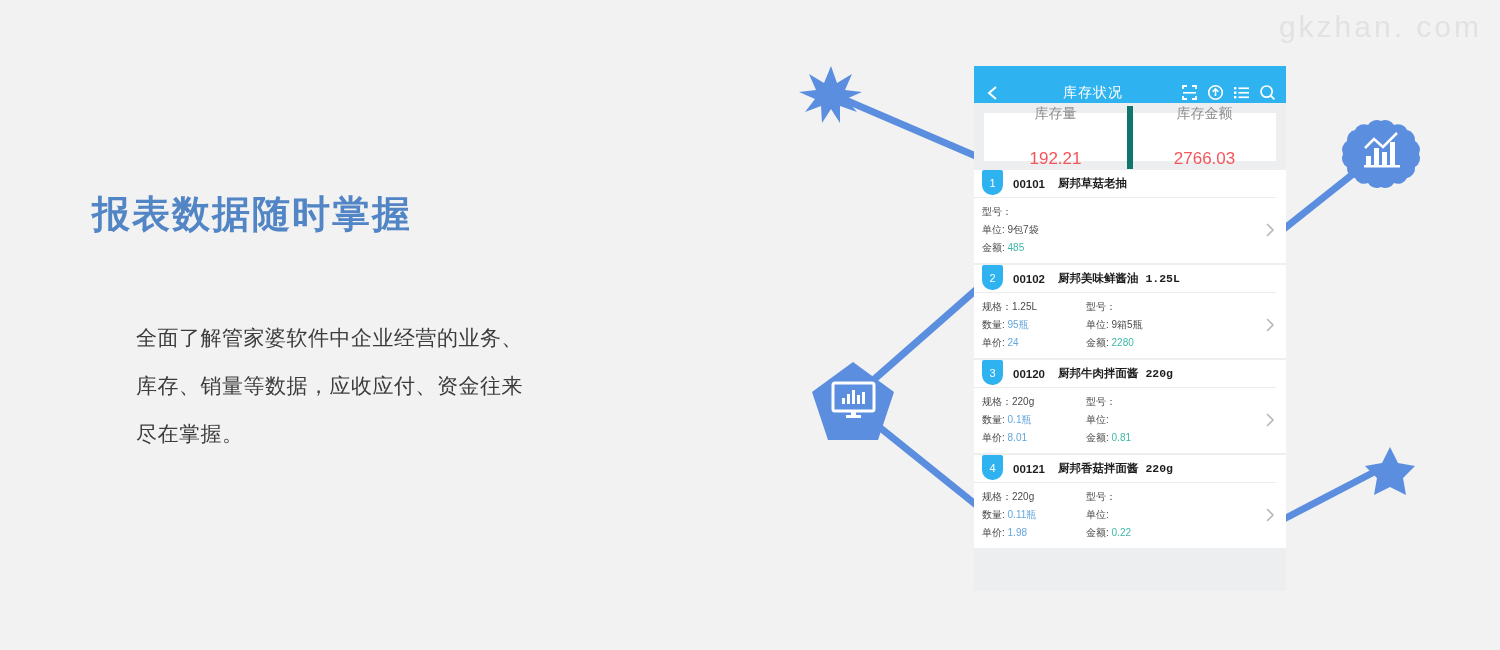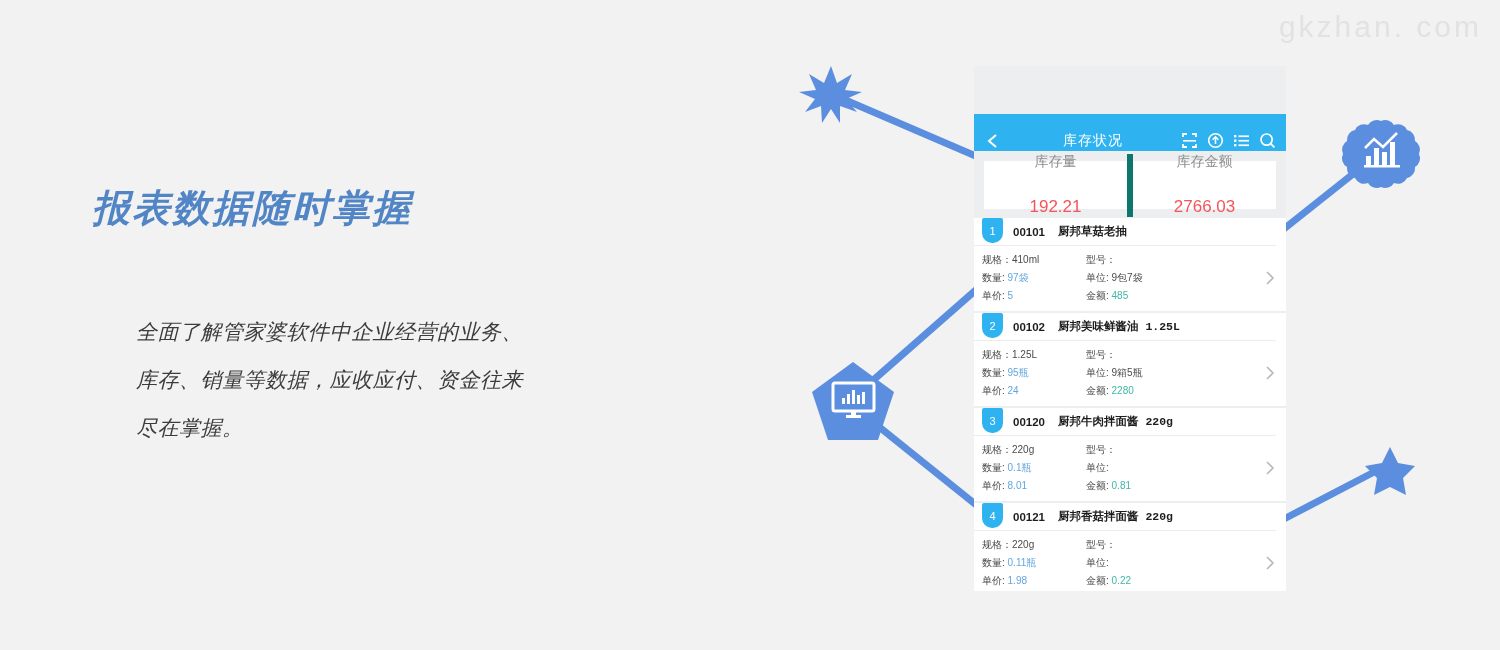--- a/index.html
+++ b/index.html
@@ -24,23 +24,22 @@
     letter-spacing: 3px;
     color: #e2e2e2;
     font-family: "Liberation Sans", "DejaVu Sans", sans-serif;
     user-select: none;
   }
 
   
   #left-copy {
     position: absolute;
     left: 92px;
-    top: 186px;
+    top: 192px;
     width: 560px;
-    font-style: italic;
   }
   #headline {
     font-size: 38px;
     font-weight: bold;
     color: #5185c5;
     letter-spacing: 2px;
     line-height: 1.2;
     margin: 0;
   }
   #body-copy {
@@ -75,21 +74,20 @@
   }
 
   
   #phone-header {
     height: 37px;
     background: #2eb3f0;
     display: flex;
     align-items: center;
     padding: 16px 10px 0 12px;
     box-sizing: border-box;
-    margin-top: 48px;
   }
   #back-chevron {
     width: 14px; height: 16px;
     flex: 0 0 auto;
   }
   #phone-title {
     flex: 1 1 auto;
     text-align: center;
     color: #ffffff;
     font-size: 14px;
@@ -302,25 +300,20 @@
 
   <div id="item-list">
 
     <div class="item-card">
       <div class="item-head">
         <div class="item-badge">1</div>
         <div class="item-code">00101</div>
         <div class="item-name">厨邦草菇老抽</div>
       </div>
       <div class="item-body">
-        <div class="field-col">
-          <div class="field-row"><span class="field-label">规格：</span><span class="v-plain">410ml</span></div>
-          <div class="field-row"><span class="field-label">数量:</span> <span class="v-blue">97袋</span></div>
-          <div class="field-row"><span class="field-label">单价:</span> <span class="v-blue">5</span></div>
-        </div>
         <div class="field-col wide">
           <div class="field-row"><span class="field-label">型号：</span><span class="v-plain"></span></div>
           <div class="field-row"><span class="field-label">单位:</span> <span class="v-plain">9包7袋</span></div>
           <div class="field-row"><span class="field-label">金额:</span> <span class="v-teal">485</span></div>
         </div>
         <svg class="item-arrow" viewBox="0 0 11 18">
           <polyline points="2,3 8,9 2,15" fill="none" stroke="#b9b9b9" stroke-width="1.6"></polyline>
         </svg>
       </div>
     </div>

